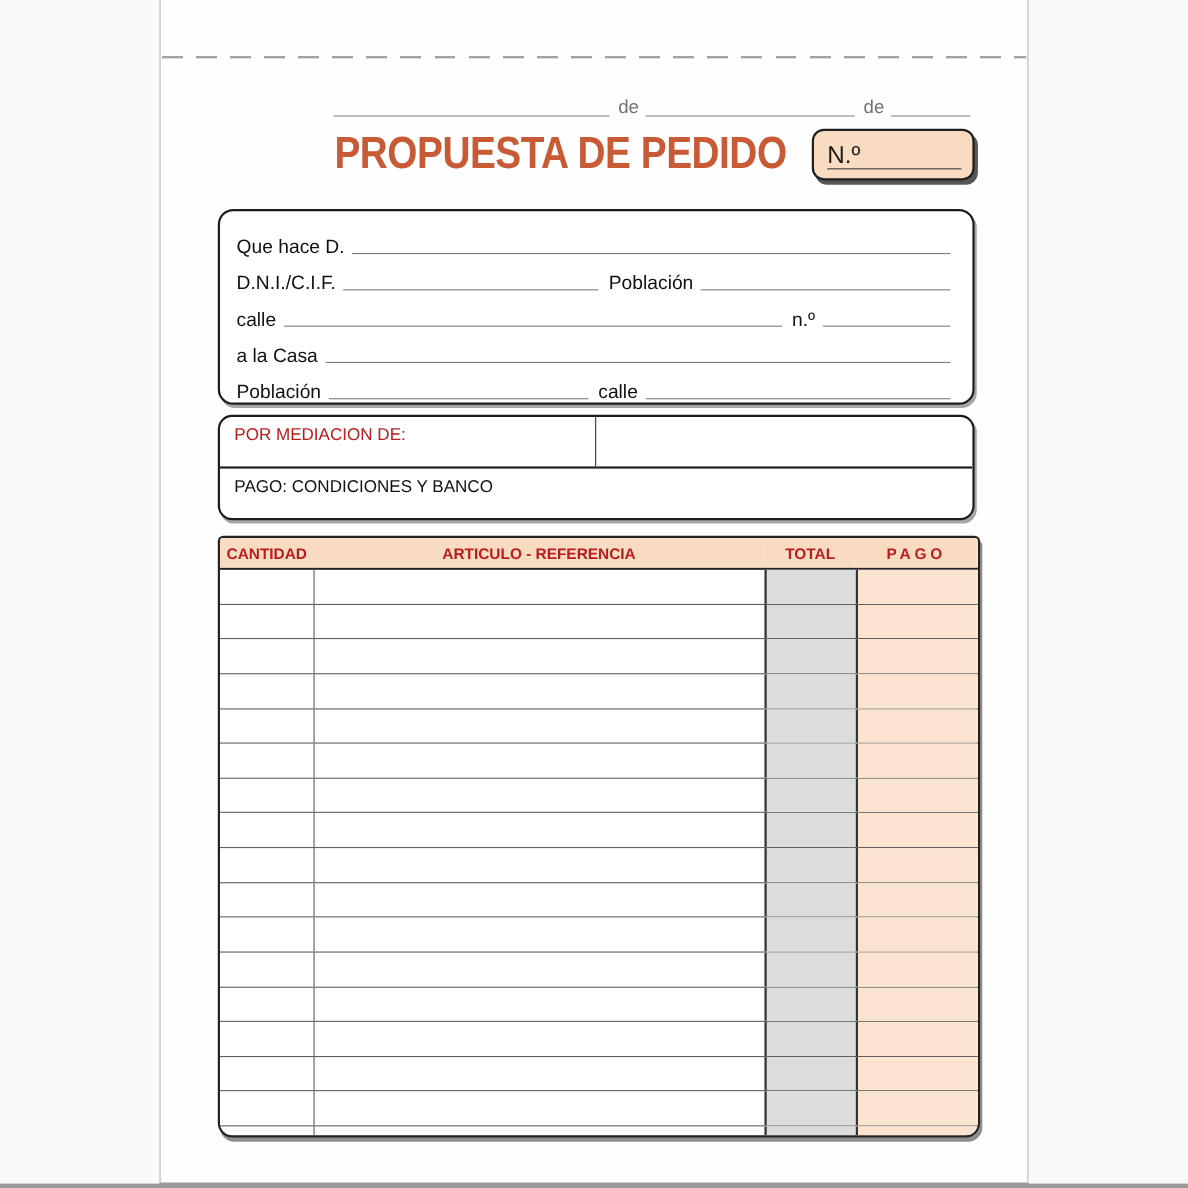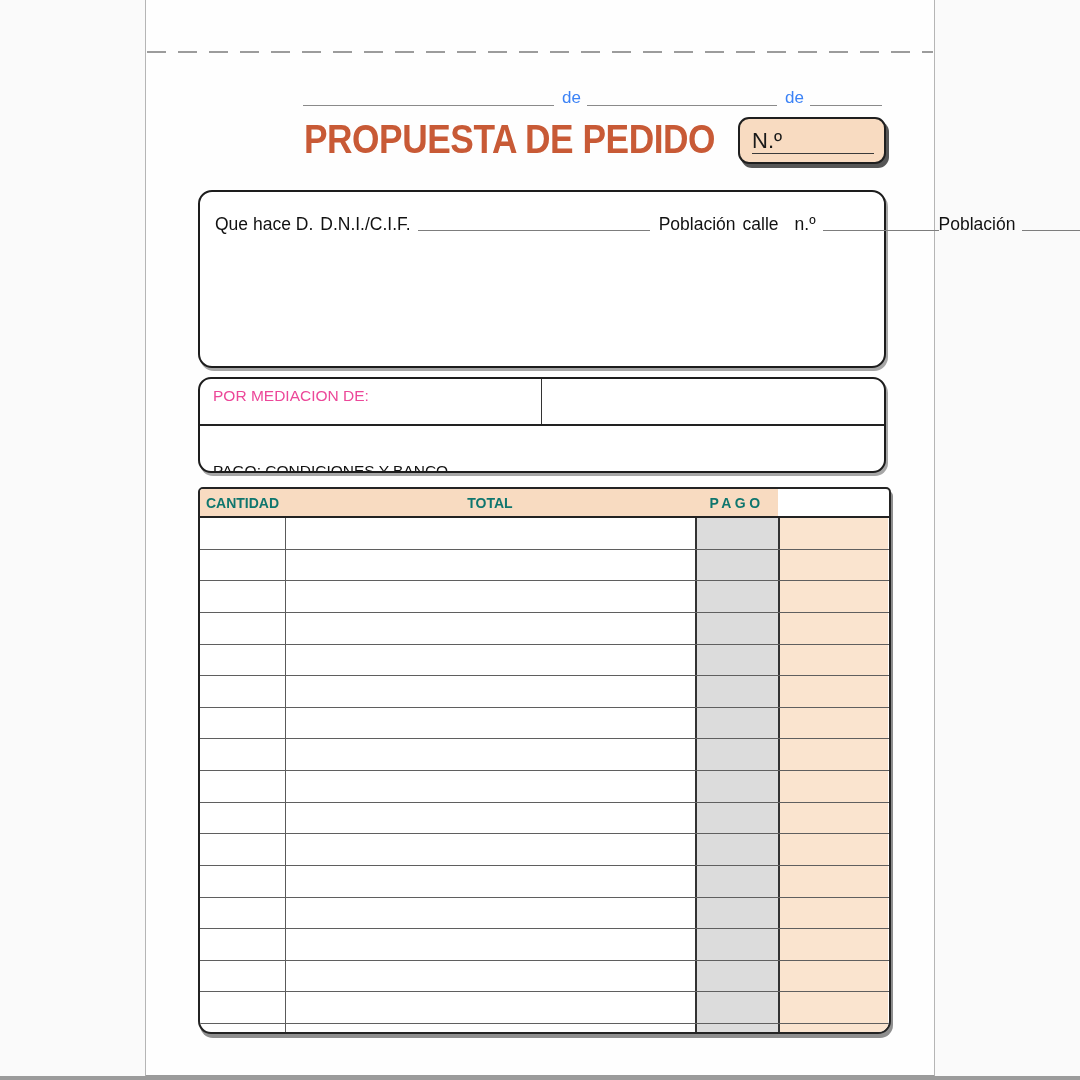--- a/index.html
+++ b/index.html
@@ -33,21 +33,21 @@
   .perforation{
     position:absolute;left:1px;right:1px;top:51px;height:2px;
     background:repeating-linear-gradient(90deg,#9c9c9c 0 19px,transparent 19px 31px);
   }
 
   
   .date-row{
     position:absolute;left:157px;right:52px;top:84px;height:22px;
     display:flex;align-items:flex-end;
   }
-  .date-row .lbl{font-size:17px;color:#3b82f6;padding:0 6px 0 8px;line-height:1;}
+  .date-row .lbl{font-size:17px;color:#737373;padding:0 6px 0 8px;line-height:1;}
   .wline{border-bottom:1.5px solid var(--thin-line);height:10px;}
   .wline.l1{flex:1.32;}
   .wline.l2{flex:1;}
   .wline.l3{width:72px;}
 
   
   .title{
     position:absolute;left:158px;top:119px;
     font-size:41px;font-weight:700;line-height:1;
     color:var(--accent-orange);
@@ -64,53 +64,53 @@
   .num-box .nlabel{position:absolute;left:12px;top:9px;font-size:22px;color:#1a1a1a;}
   .num-box .nline{position:absolute;left:12px;right:10px;bottom:8px;border-bottom:1.5px solid #3a3a3a;}
 
   
   .box{
     position:absolute;left:52px;width:688px;
     background:#fff;
     border:2px solid #1d1d1d;border-radius:14px;
     box-shadow:2px 3px 0 rgba(35,35,35,0.4);
   }
-  .customer{top:190px;height:178px;padding:9px 20px 0 15px;display:flex;flex-direction:row;}
+  .customer{top:190px;height:178px;padding:9px 20px 0 15px;display:flex;flex-direction:column;}
   .frow{height:33.2px;display:flex;align-items:flex-end;}
   .frow .lbl{font-size:17.5px;line-height:1.1;color:#111;white-space:nowrap;}
   .fline{border-bottom:1.5px solid #7d7d7d;height:8px;margin:0 0 3px 7px;}
   .fline.grow{flex:1;}
   .fline.w-dni{width:232px;}
   .fline.w-num{width:116px;}
   .fline.w-pob{width:236px;}
   .frow .lbl.mid{margin-left:9px;}
 
   
   .shipping{top:377px;height:96px;overflow:hidden;border-radius:13px;}
   .ship-top{height:47px;display:flex;border-bottom:2px solid #222;}
-  .ship-cell{padding:8px 0 0 13px;font-size:15.5px;color:#ec4899;}
+  .ship-cell{padding:8px 0 0 13px;font-size:15.5px;color:#b91c1c;}
   .ship-cell.left{width:342px;border-right:1.5px solid #333;}
   .ship-cell.right{flex:1;}
-  .ship-bottom{padding:8px 0 0 13px;font-size:15.5px;color:#111;margin-top:28px;}
+  .ship-bottom{padding:8px 0 0 13px;font-size:15.5px;color:#111;}
 
   
   .items-table{
     position:absolute;left:52px;top:487px;width:693px;height:547px;
     border:2.5px solid #232323;
     border-radius:5px 5px 13px 13px;
     overflow:hidden;
     background:#fff;
     box-shadow:2px 4px 0 rgba(30,30,30,0.5);
     display:flex;flex-direction:column;
   }
   .trow{display:grid;grid-template-columns:85px 410px 83px 110px;}
   .thead{height:29px;border-bottom:2px solid #222;flex:none;}
   .thead .cell{
     background:var(--peach);
-    font-size:14px;font-weight:700;color:#0f766e;
+    font-size:14px;font-weight:700;color:#b91c1c;
     display:flex;align-items:center;justify-content:center;
     line-height:1;
   }
   .thead .cell.total{letter-spacing:3.5px;}
   .tbody{flex:1;display:flex;flex-direction:column;}
   .brow{flex:1;border-bottom:1.5px solid #5f5f5f;}
   .brow.sliver{flex:none;height:8px;border-bottom:none;}
   .cell{height:100%;}
   .c-art{border-left:1.5px solid #5a5a5a;}
   .c-precio{border-left:2px solid #333;background:var(--gray-column);}
@@ -150,20 +150,24 @@
         <span class="lbl mid">Población</span>
         <span class="fline grow"></span>
       </div>
       <div class="frow">
         <span class="lbl">calle</span>
         <span class="fline grow"></span>
         <span class="lbl mid">n.º</span>
         <span class="fline w-num"></span>
       </div>
       <div class="frow">
+        <span class="lbl">a la Casa</span>
+        <span class="fline grow"></span>
+      </div>
+      <div class="frow">
         <span class="lbl">Población</span>
         <span class="fline w-pob"></span>
         <span class="lbl mid">calle</span>
         <span class="fline grow"></span>
       </div>
     </div>
 
     <div class="box shipping">
       <div class="ship-top">
         <div class="ship-cell left">
@@ -171,20 +175,21 @@
         </div>
       </div>
       <div class="ship-bottom">
         <span>PAGO: CONDICIONES Y BANCO</span>
       </div>
     </div>
 
     <div class="items-table">
       <div class="trow thead">
         <div class="cell">CANTIDAD</div>
+        <div class="cell">ARTICULO - REFERENCIA</div>
         <div class="cell">TOTAL</div>
         <div class="cell total">PAGO</div>
       </div>
       <div class="tbody" id="items-tbody">
           <div class="trow brow">
             <div class="cell c-cant"></div>
             <div class="cell c-art"></div>
             <div class="cell c-precio"></div>
             <div class="cell c-total"></div>
           </div>

